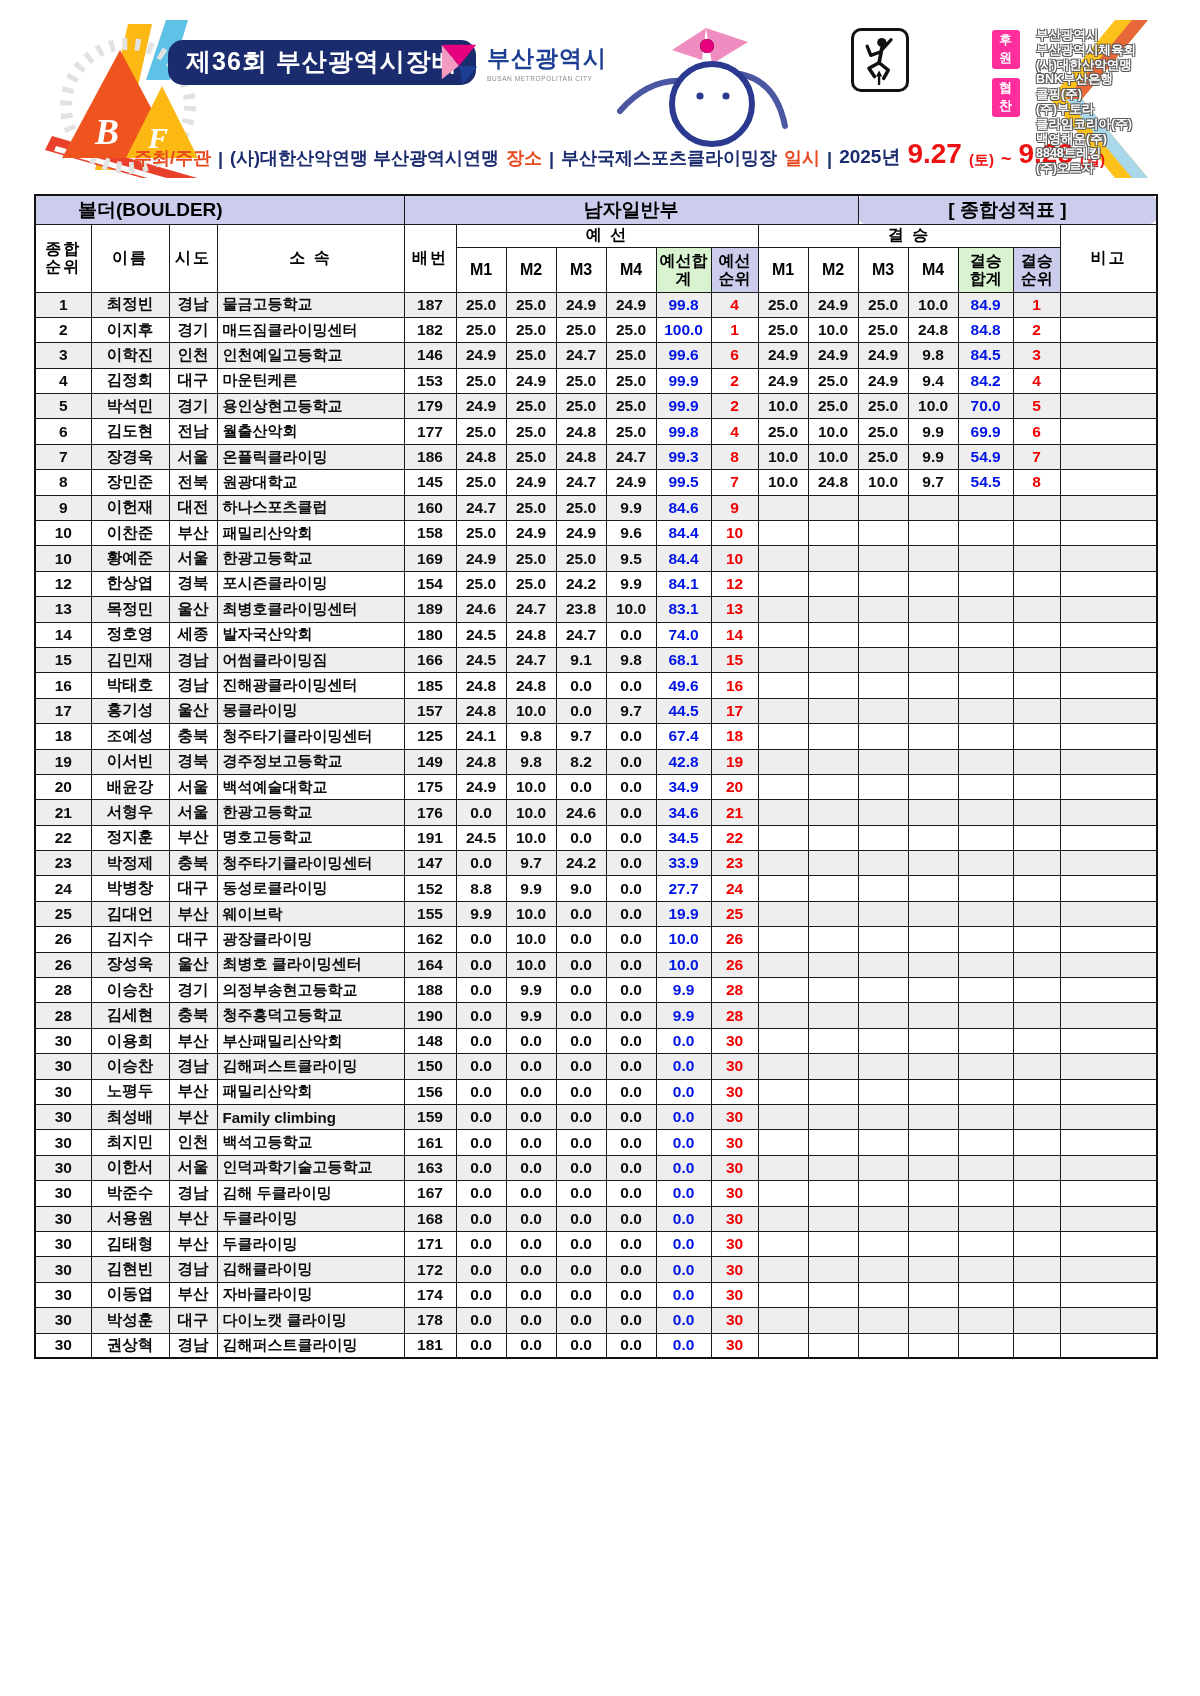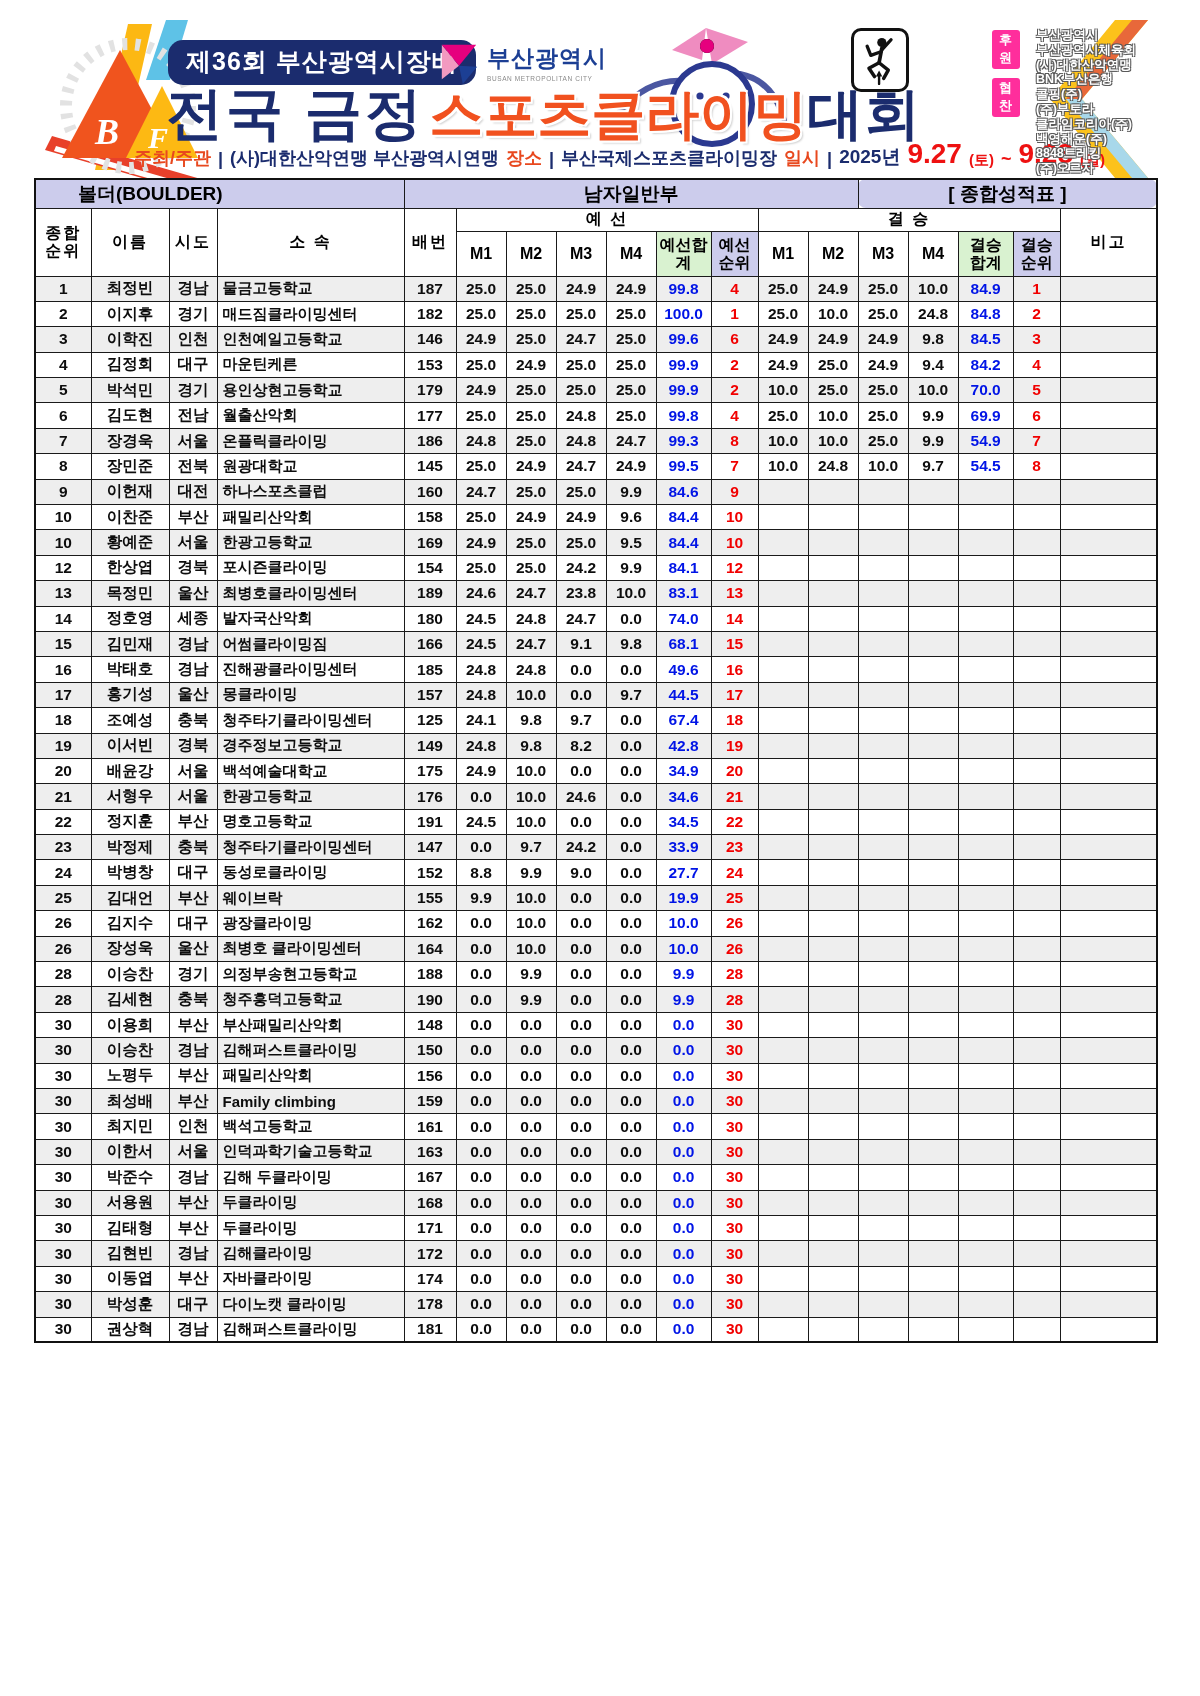--- a/index.html
+++ b/index.html
@@ -35,21 +35,21 @@
      white-space:nowrap; z-index:3; }
   .info-line .lbl { color:#e8481e; font-size:18px; font-weight:800; }
   .info-line .sep { color:#1b2c6e; font-size:18px; font-weight:700; }
   .info-line .val { color:#1b2c6e; font-size:18px; font-weight:800; }
   .info-line .year { color:#1b2c6e; font-size:19px; font-weight:800; }
   .info-line .bigdate { color:#ee1111; font-size:28px; font-weight:900; letter-spacing:0px; }
   .info-line .daysuf { color:#ee1111; font-size:15px; font-weight:800; }
   .info-line .tilde { color:#ee1111; font-size:18px; font-weight:800; }
 
   
-  .results { margin:0 0 0 34px; }
+  .results { margin:16px 0 0 34px; }
   table { border-collapse:collapse; table-layout:fixed; width:1122px; border:2px solid #111; }
   th, td { border:1.4px solid #1a1a1a; overflow:hidden; white-space:nowrap; }
   thead th { font-weight:700; color:#000; background:#fff; }
   .cat-row th { background:#ccccec; height:29px; font-size:19px; }
   .cat-cell-left { text-align:left; padding-left:42px; }
   .cat-cell-mid { }
   .cat-cell-right { text-align:center;border-radius:8px; }
   .grp-row th { height:23px; font-size:16px; letter-spacing:2px; }
   .sub-row th { height:45px; font-size:16px; line-height:1.12; white-space:pre-line; }
   .rowspan-th { font-size:16px; line-height:1.15; white-space:pre-line; }
@@ -97,24 +97,20 @@
       <polygon points="4,4 22,26 4,40" fill="#f29ac0"></polygon>
       <polygon points="4,4 40,4 22,26" fill="#e6007e"></polygon>
       <polygon points="22,26 41,27 26,45" fill="#1c3f94"></polygon>
     </svg>
     <div class="txt">
       <span class="busan-name">부산광역시</span>
       <span class="busan-sub">BUSAN METROPOLITAN CITY</span>
     </div>
   </div>
 
-  <div class="main-title">
-    <span class="t-navy">전국 금정</span>
-    <span class="t-accent">스포츠클라이밍</span><span class="t-suffix">대회</span>
-  </div>
 
   <div class="climber-box">
     <svg width="46" height="52" viewBox="0 0 50 56" aria-hidden="true">
       <circle cx="27" cy="9" r="5" fill="#111"></circle>
       <path d="M27,15 L24,31" stroke="#111" stroke-width="4" stroke-linecap="round" fill="none"></path>
       <path d="M27,17 L37,6" stroke="#111" stroke-width="3.6" stroke-linecap="round" fill="none"></path>
       <path d="M26,19 L15,23 L11,13" stroke="#111" stroke-width="3.6" stroke-linecap="round" stroke-linejoin="round" fill="none"></path>
       <path d="M24,31 L13,37 L19,46" stroke="#111" stroke-width="3.8" stroke-linecap="round" stroke-linejoin="round" fill="none"></path>
       <path d="M24,31 L34,39 L29,48" stroke="#111" stroke-width="3.8" stroke-linecap="round" stroke-linejoin="round" fill="none"></path>
       <path d="M24,44 L24,54" stroke="#111" stroke-width="2.6" stroke-linecap="round"></path>

